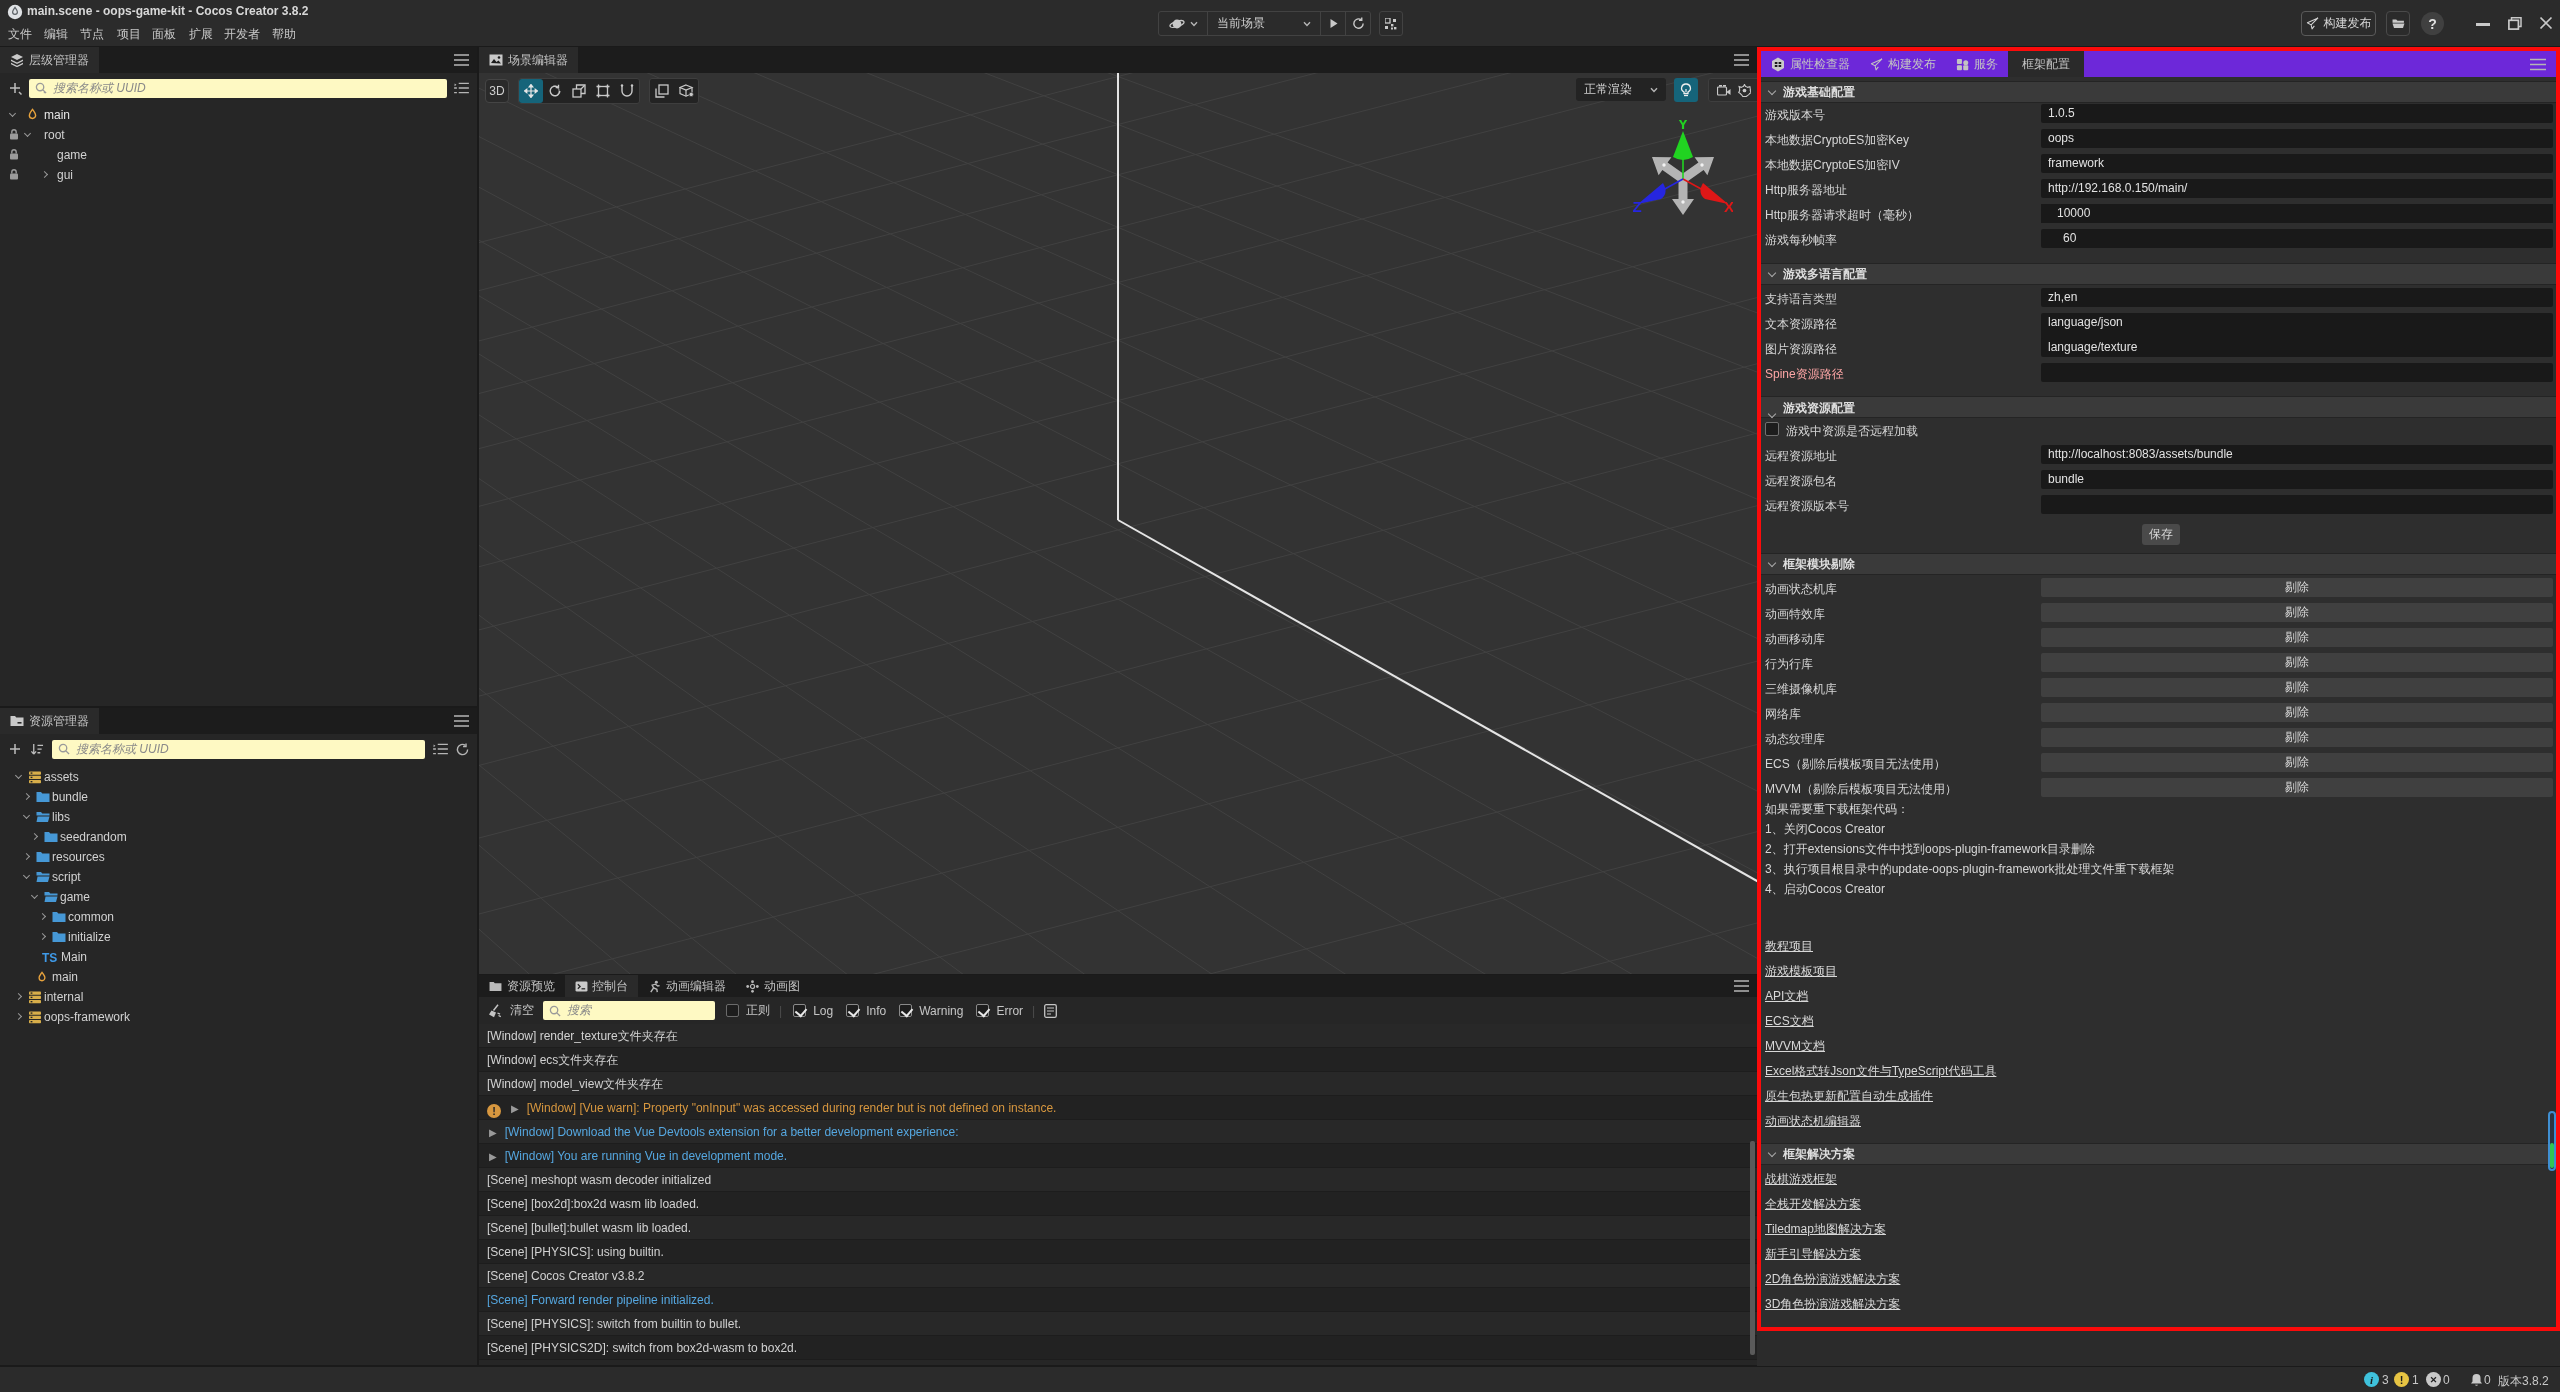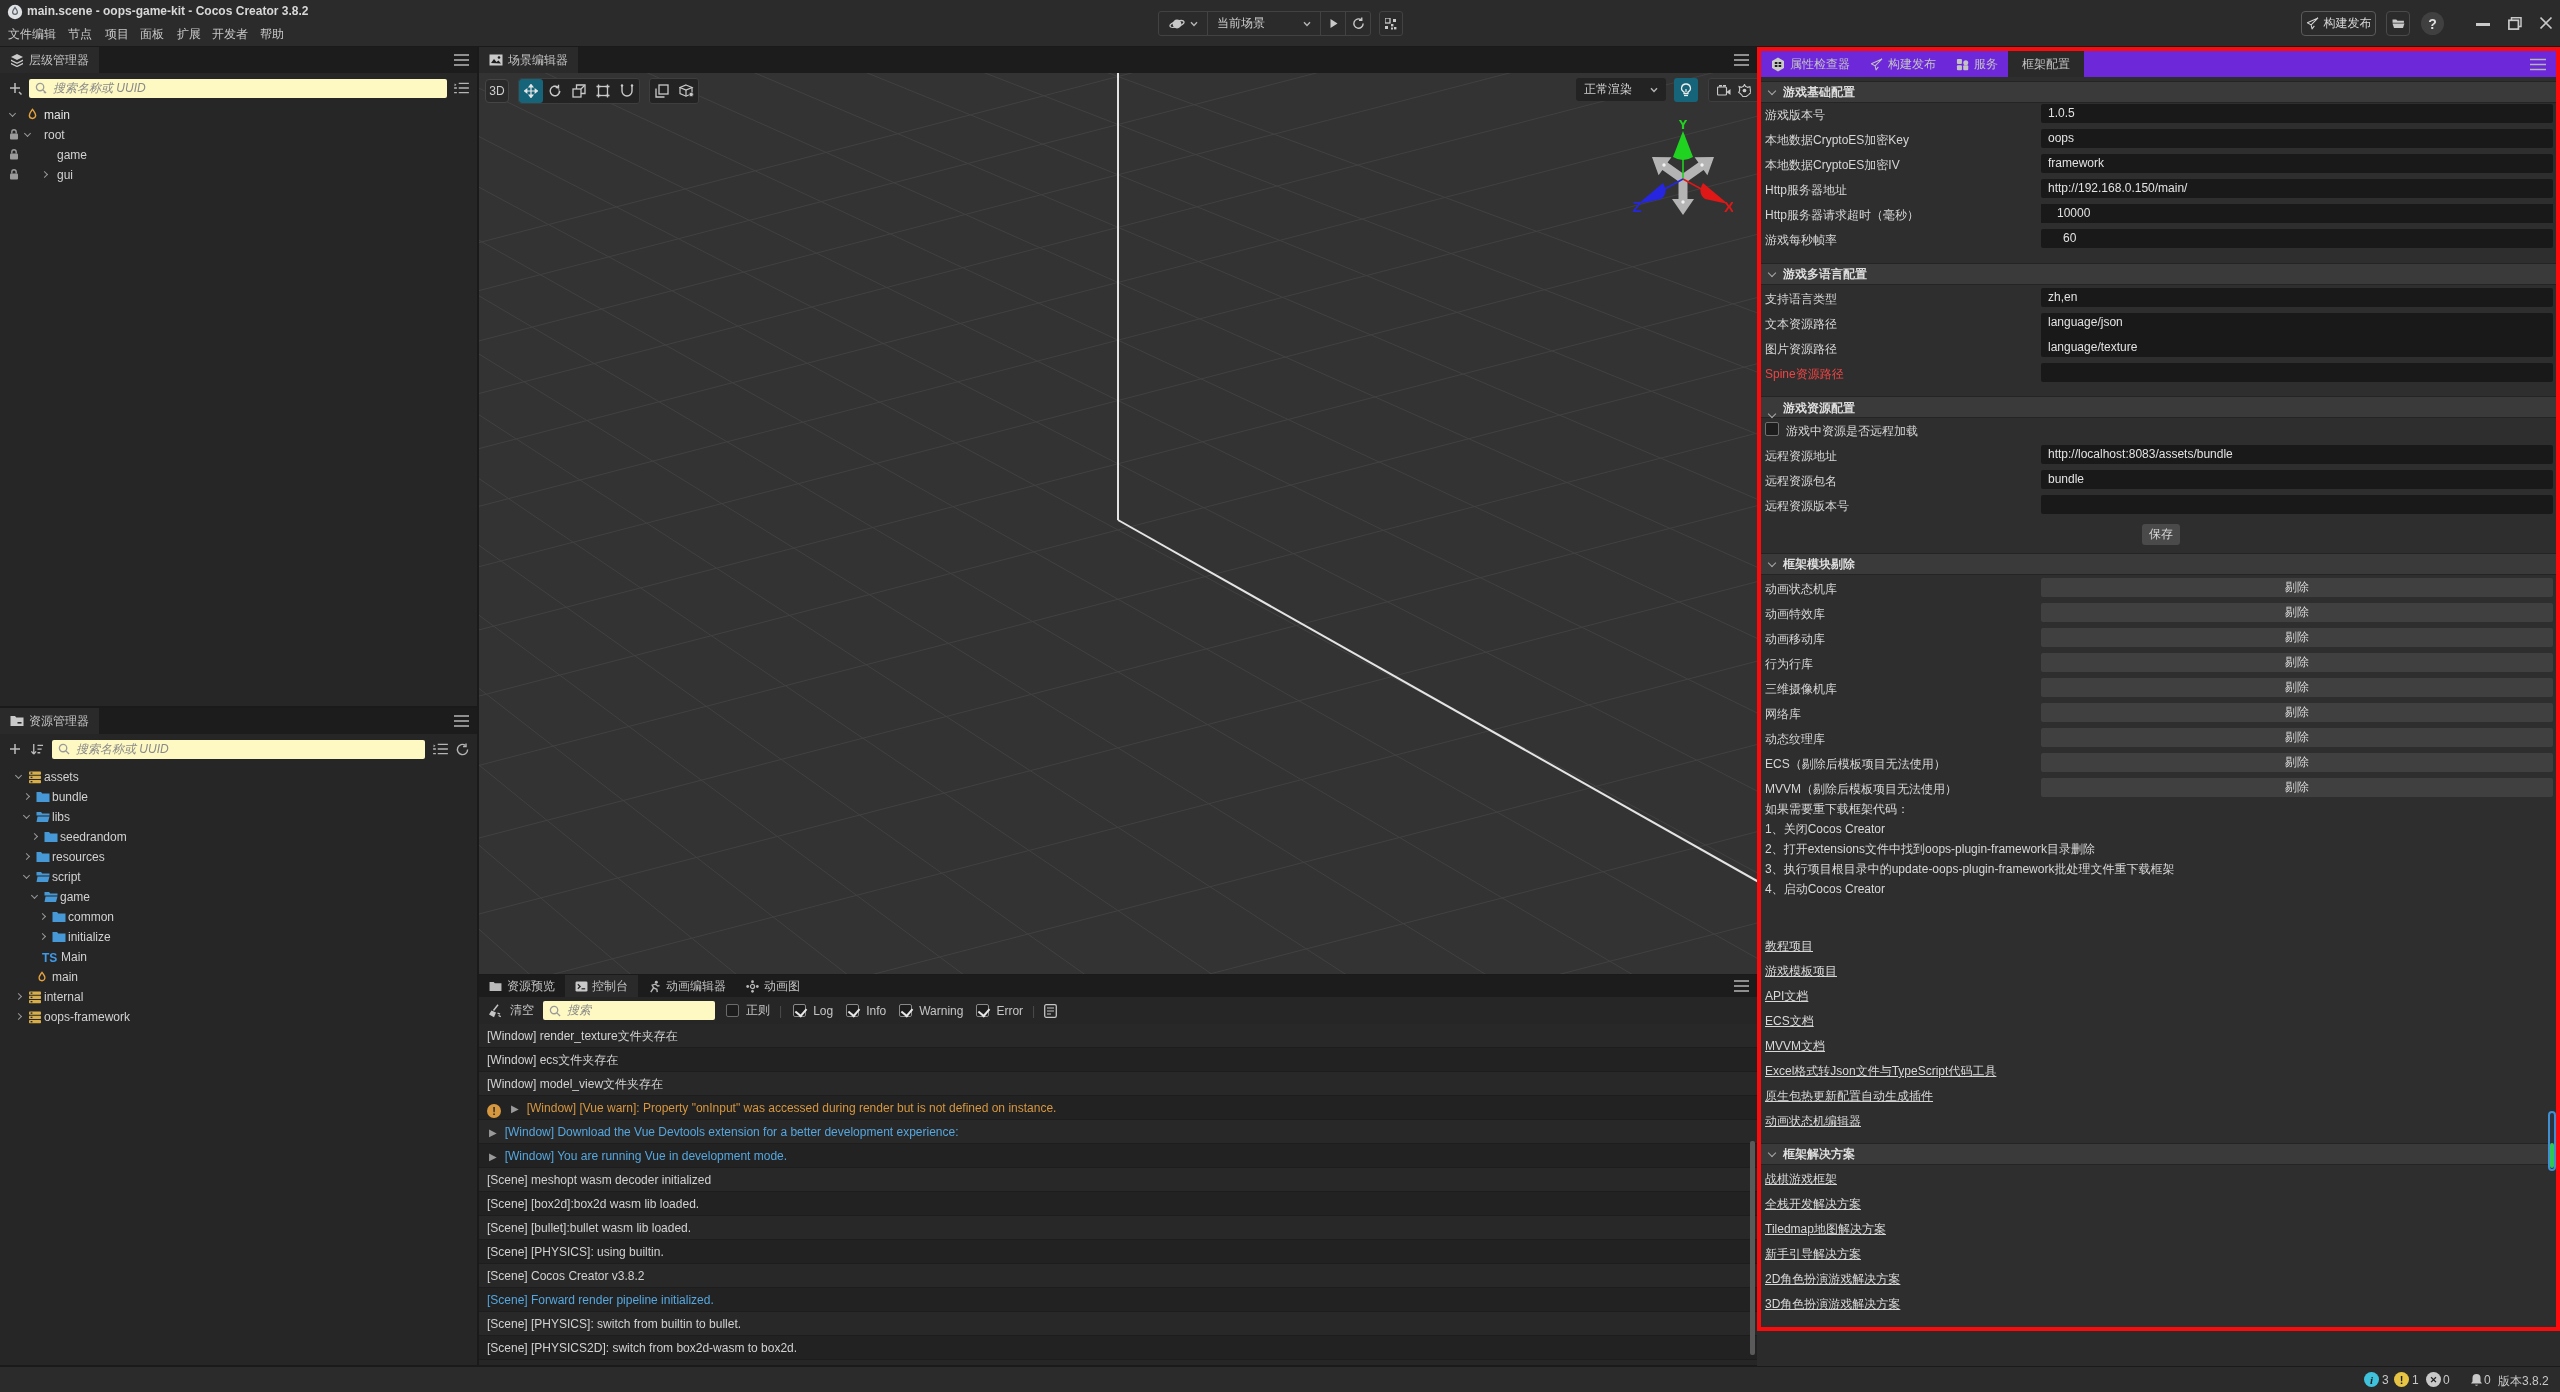--- a/index.html
+++ b/index.html
@@ -22,21 +22,21 @@
 <div class="abs" style="left:0;top:0;width:2560px;height:46px;background:#2b2b2b"></div>
 <div class="abs" style="left:7px;top:4px">
 <svg width="16" height="16" viewBox="0 0 16 16">
       <circle cx="8" cy="8" r="7.2" fill="#dfe2e5"></circle>
       <path d="M8 3.4c1.2 1.7 2.4 2.9 2.4 4.6a2.4 2.4 0 1 1-4.8 0C5.6 6.3 6.8 5.1 8 3.4z" fill="none" stroke="#5c6166" stroke-width="1.2"></path>
     </svg>
 </div>
 <div class="abs" style="left:27px;top:4px;color:#d8d8d8;font-size:12px;font-weight:bold">main.scene - oops-game-kit - Cocos Creator 3.8.2</div>
 
 <div class="abs" style="left:8px;top:26px;color:#c8c8c8;font-size:12px;letter-spacing:0;display:flex">
-<span style="margin-right:0">文件</span>
+<span style="margin-right:12px">文件</span>
     <span style="margin-right:12px">编辑</span>
     <span style="margin-right:13px">节点</span>
     <span style="margin-right:11px">项目</span>
     <span style="margin-right:13px">面板</span>
     <span style="margin-right:11px">扩展</span>
     <span style="margin-right:12px">开发者</span>
     <span>帮助</span>
 </div>
 
 <div class="abs" style="left:1158px;top:11px;height:25px;display:flex;border:1px solid #424242;border-radius:3px;background:#2b2b2b">
@@ -674,21 +674,21 @@
     <div style="position:absolute;left:0;top:212px;width:795px;height:22px;background:#3a3a3a;display:flex;align-items:center;border-bottom:1px solid #242424;border-top:1px solid #242424">
       <span style="width:6px;height:6px;border-right:1.6px solid #aaa;border-bottom:1.6px solid #aaa;transform:rotate(45deg);margin:-3px 8px 0 8px"></span>
       <span style="color:#dedede;font-weight:bold">游戏多语言配置</span>
     </div>
     <div style="position:absolute;left:4px;top:240px;color:#d6d6d6;white-space:nowrap">支持语言类型</div>
     <div style="position:absolute;left:280px;top:237px;width:512px;height:19px;background:#191919;border-radius:2px;color:#e2e2e2;line-height:19px;padding-left:7px;white-space:nowrap">zh,en</div>
     <div style="position:absolute;left:4px;top:265px;color:#d6d6d6;white-space:nowrap">文本资源路径</div>
     <div style="position:absolute;left:280px;top:262px;width:512px;height:34px;background:#191919;border-radius:2px;color:#e2e2e2;line-height:19px;padding-left:7px;white-space:nowrap">language/json</div>
     <div style="position:absolute;left:4px;top:290px;color:#d6d6d6;white-space:nowrap">图片资源路径</div>
     <div style="position:absolute;left:280px;top:287px;width:512px;height:19px;background:#191919;border-radius:2px;color:#e2e2e2;line-height:19px;padding-left:7px;white-space:nowrap">language/texture</div>
-    <div style="position:absolute;left:4px;top:315px;color:#ef4444;white-space:nowrap">Spine资源路径</div>
+    <div style="position:absolute;left:4px;top:315px;color:#fca5a5;white-space:nowrap">Spine资源路径</div>
     <div style="position:absolute;left:280px;top:312px;width:512px;height:19px;background:#191919;border-radius:2px;color:#e2e2e2;line-height:19px;padding-left:7px;white-space:nowrap"></div>
     <div style="position:absolute;left:0;top:345px;width:795px;height:22px;background:#3a3a3a;display:flex;align-items:flex-end;border-bottom:1px solid #242424;border-top:1px solid #242424">
       <span style="width:6px;height:6px;border-right:1.6px solid #aaa;border-bottom:1.6px solid #aaa;transform:rotate(45deg);margin:-3px 8px 0 8px"></span>
       <span style="color:#dedede;font-weight:bold">游戏资源配置</span>
     </div>
     <div style="position:absolute;left:4px;top:371px;width:14px;height:14px;background:#1d1d1d;border:1px solid #707070;border-radius:2px"></div>
     <div style="position:absolute;left:25px;top:372px;color:#d6d6d6">游戏中资源是否远程加载</div>
     <div style="position:absolute;left:4px;top:397px;color:#d6d6d6;white-space:nowrap">远程资源地址</div>
     <div style="position:absolute;left:280px;top:394px;width:512px;height:19px;background:#191919;border-radius:2px;color:#e2e2e2;line-height:19px;padding-left:7px;white-space:nowrap">http://localhost:8083/assets/bundle</div>
     <div style="position:absolute;left:4px;top:422px;color:#d6d6d6;white-space:nowrap">远程资源包名</div>

